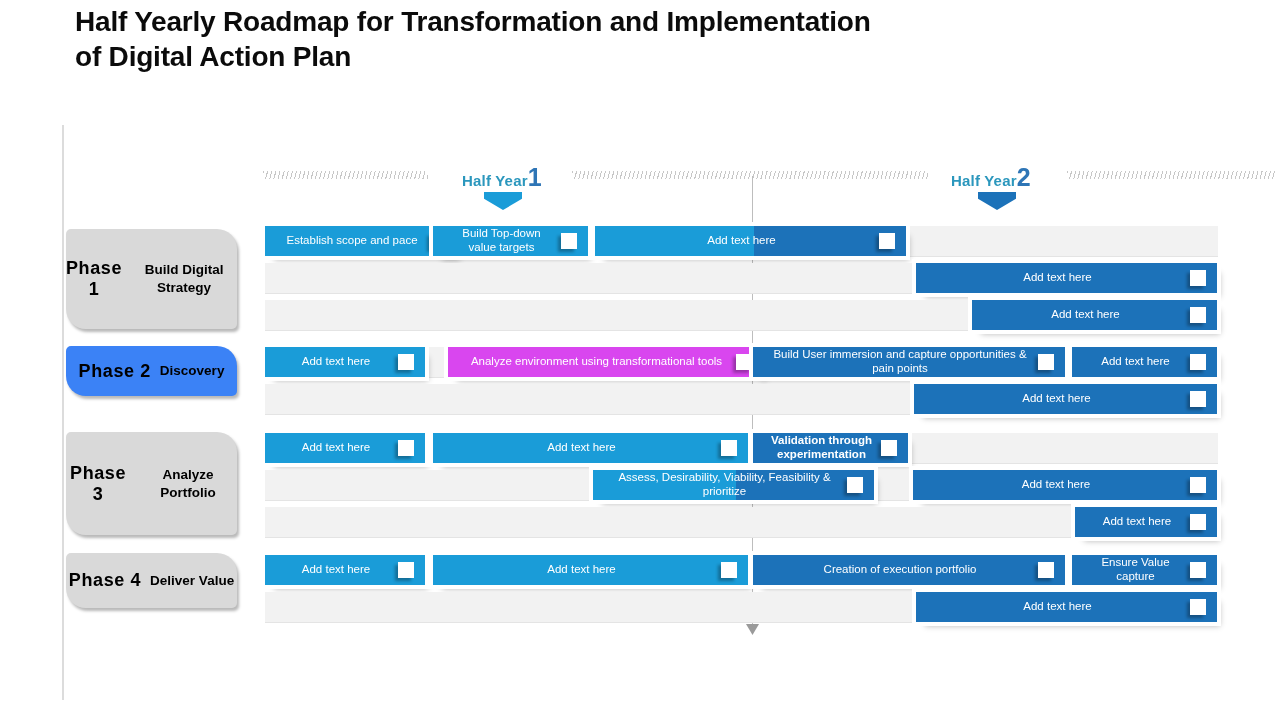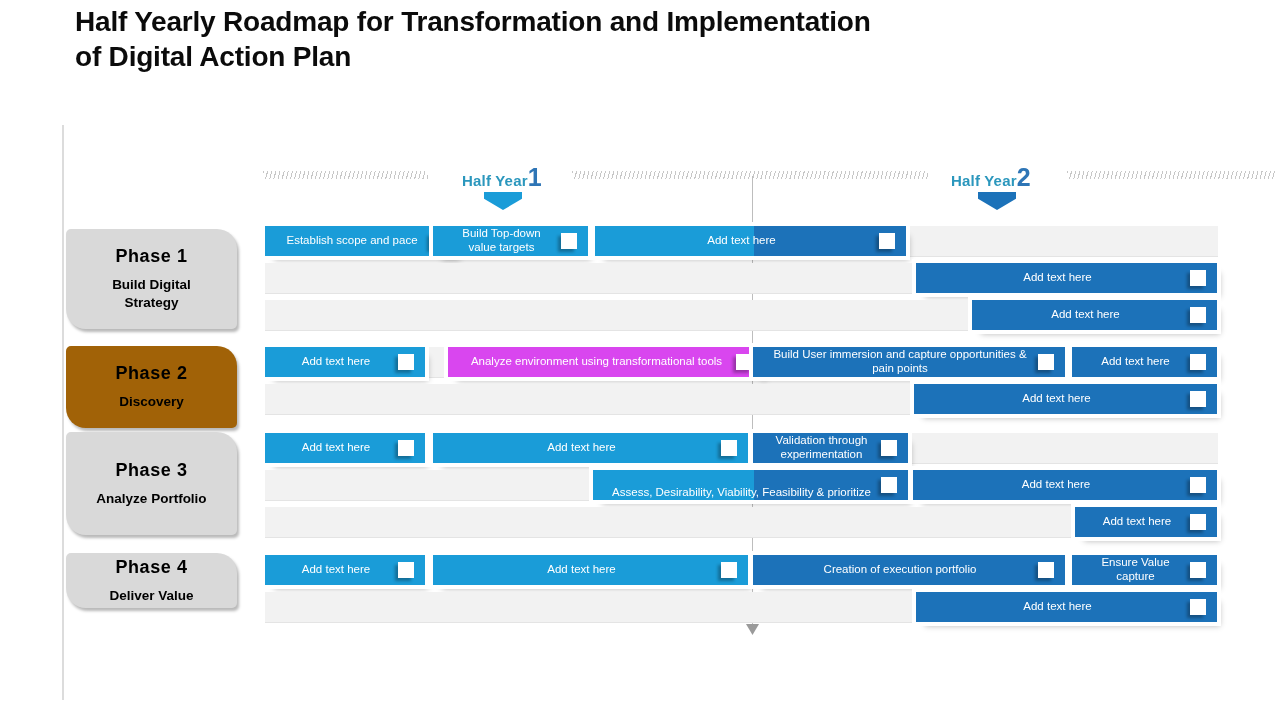--- a/index.html
+++ b/index.html
@@ -18,21 +18,21 @@
   .hy-label{font-size:15px;font-weight:bold;letter-spacing:0.2px;}
   .hy-num{font-size:25px;font-weight:bold;}
   .hy-arrow{position:absolute;top:192px;width:38px;height:18px;
             clip-path:polygon(0 0,100% 0,100% 38%,50% 100%,0 38%);}
   .hy-arrow-1{left:484px;} .hy-arrow-2{left:978px;}
   .center-line{position:absolute;left:752px;top:176px;width:1px;height:448px;background:#bdbdbd;}
   .center-arrow{position:absolute;left:746px;top:624px;width:13px;height:11px;background:#9a9a9a;
                 clip-path:polygon(0 0,100% 0,50% 100%);}
   .phase-box{position:absolute;left:66px;width:171px;background:#d9d9d9;
              border-radius:5px 20px 5px 20px;box-shadow:2px 3px 3px rgba(0,0,0,.28);
-             display:flex;flex-direction:column;align-items:center;justify-content:center;
+             display:flex;flex-direction:row;align-items:center;justify-content:center;
              gap:9px;text-align:center;}
   .phase-name{font-size:18px;font-weight:bold;color:#000;letter-spacing:.6px;}
   .phase-sub{font-size:13.5px;font-weight:bold;color:#000;line-height:1.3;max-width:120px;}
   .track{position:absolute;height:30px;background:#f2f2f2;border-bottom:1px solid #e4e4e4;}
   .bar{position:absolute;height:30px;outline:4px solid #ffffff;
        box-shadow:6px 7px 6px -3px rgba(0,0,0,.28);
        display:flex;align-items:center;justify-content:center;
        color:#fff;font-size:11.5px;line-height:1.2;text-align:center;}
   .bar-label{padding:0 30px 0 12px;max-width:calc(100% - 52px);}
   .cb{position:absolute;right:11px;top:7px;width:16px;height:16px;background:#ffffff;
@@ -88,21 +88,21 @@
       <div class="track" style="top: 263px; left: 265px; width: 953px; background: rgb(242, 242, 242);"></div>
       <div class="bar" style="top: 263px; left: 916px; width: 301px; background: rgb(28, 114, 185);">
         <div class="bar-label">Add text here</div>
         <div class="cb"></div>
       </div>
       <div class="track" style="top: 300px; left: 265px; width: 953px; background: rgb(242, 242, 242);"></div>
       <div class="bar" style="top: 300px; left: 972px; width: 245px; background: rgb(28, 114, 185);">
         <div class="bar-label">Add text here</div>
         <div class="cb"></div>
       </div>
-      <div class="phase-box" style="top: 346px; height: 82px; background: #a16207; align-items: center;">
+      <div class="phase-box" style="top: 346px; height: 50px; background: #3b82f6; align-items: center;">
         <div class="phase-name">Phase 2</div>
         <div class="phase-sub">Discovery</div>
       </div>
       <div class="track" style="top: 347px; left: 265px; width: 953px; background: rgb(242, 242, 242);"></div>
       <div class="bar" style="top: 347px; left: 265px; width: 160px; background: rgb(26, 156, 216);">
         <div class="bar-label">Add text here</div>
         <div class="cb"></div>
       </div>
       <div class="bar" style="top: 347px; left: 448px; width: 315px; background: #d946ef; justify-content: center;">
         <div class="bar-label">Analyze environment using transformational tools</div>
@@ -127,26 +127,26 @@
       </div>
       <div class="track" style="top: 433px; left: 265px; width: 953px; background: rgb(242, 242, 242);"></div>
       <div class="bar" style="top: 433px; left: 265px; width: 160px; background: rgb(26, 156, 216);">
         <div class="bar-label">Add text here</div>
         <div class="cb"></div>
       </div>
       <div class="bar" style="top: 433px; left: 433px; width: 315px; background: rgb(26, 156, 216);">
         <div class="bar-label">Add text here</div>
         <div class="cb"></div>
       </div>
-      <div class="bar" style="top: 433px; left: 753px; width: 155px; background: rgb(28, 114, 185);">
+      <div class="bar" style="top: 433px; left: 753px; width: 155px; background: rgb(28, 114, 185); font-weight: bold;">
         <div class="bar-label">Validation through experimentation</div>
         <div class="cb"></div>
       </div>
       <div class="track" style="top: 470px; left: 265px; width: 953px; background: rgb(242, 242, 242);"></div>
-      <div class="bar" style="top: 470px; left: 593px; width: 315px; background: linear-gradient(90deg, rgb(26, 156, 216) 0px, rgb(26, 156, 216) 51%, rgb(28, 114, 185) 51%, rgb(28, 114, 185) 100%); align-items: flex-end;">
+      <div class="bar" style="top: 470px; left: 593px; width: 281px; background: linear-gradient(90deg, rgb(26, 156, 216) 0px, rgb(26, 156, 216) 51%, rgb(28, 114, 185) 51%, rgb(28, 114, 185) 100%);">
         <div class="bar-label">Assess, Desirability, Viability, Feasibility &amp; prioritize</div>
         <div class="cb"></div>
       </div>
       <div class="bar" style="top: 470px; left: 913px; width: 304px; background: rgb(28, 114, 185);">
         <div class="bar-label">Add text here</div>
         <div class="cb"></div>
       </div>
       <div class="track" style="top: 507px; left: 265px; width: 953px; background: rgb(242, 242, 242);"></div>
       <div class="bar" style="top: 507px; left: 1075px; width: 142px; background: rgb(28, 114, 185);">
         <div class="bar-label">Add text here</div>

